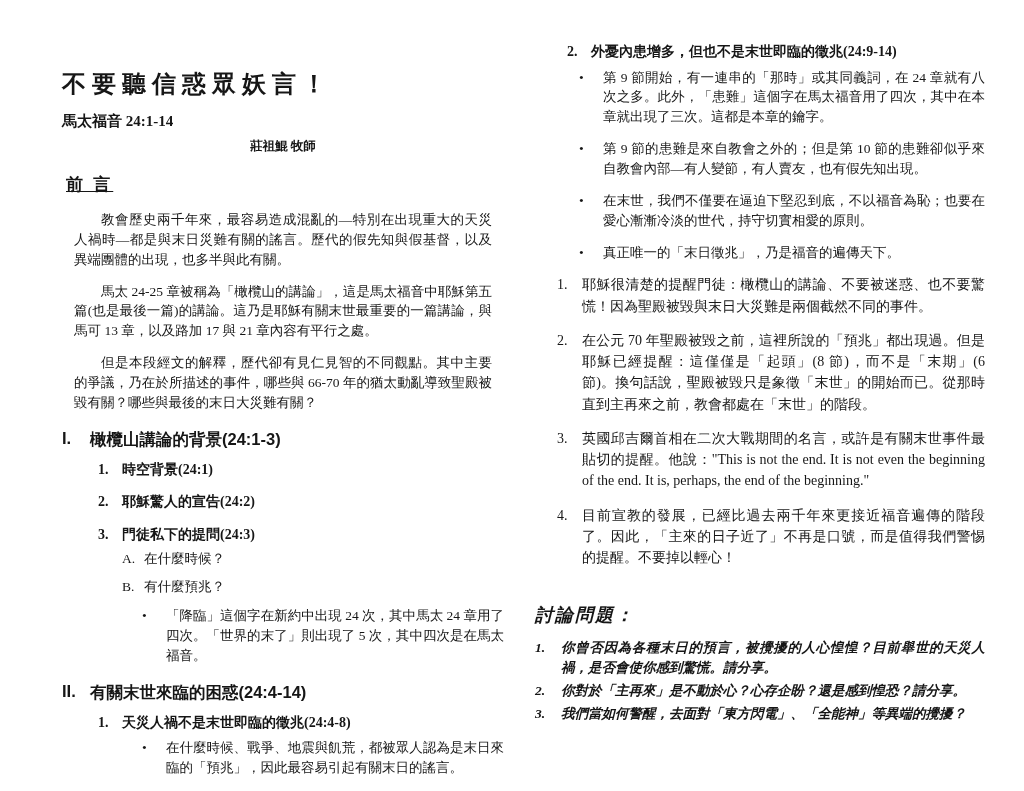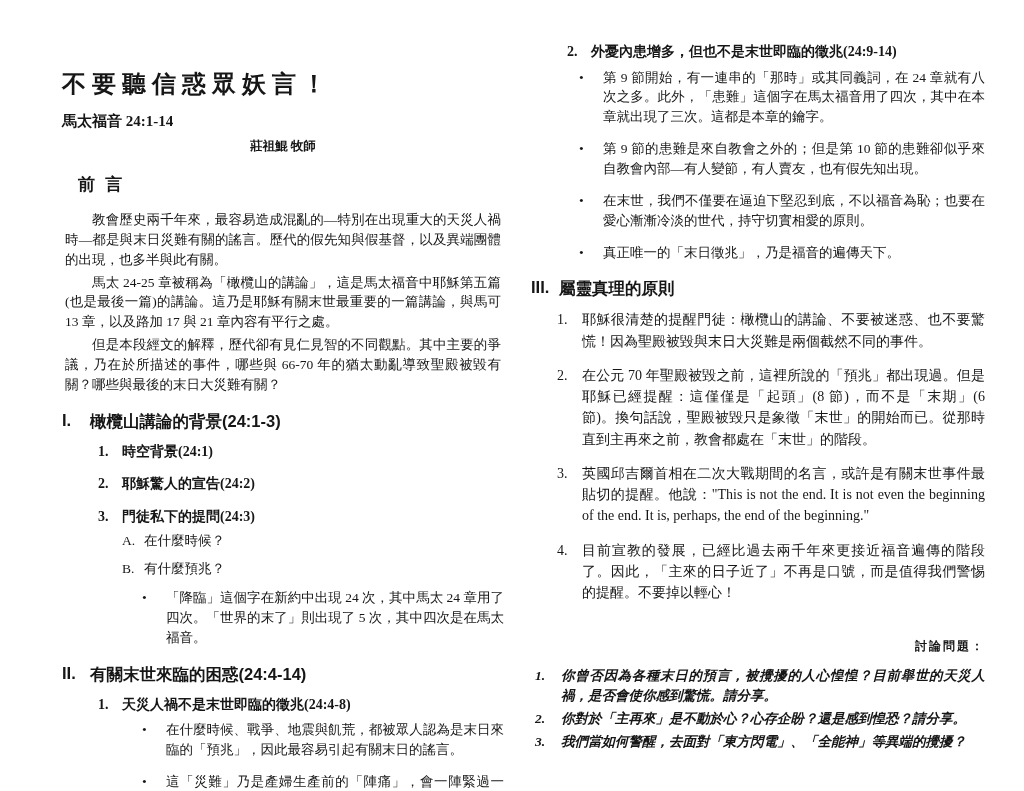--- a/index.html
+++ b/index.html
@@ -17,26 +17,26 @@
 
   
   .title {
     font-size:24px; font-weight:bold; 
     letter-spacing:6px; margin:0 0 12px 0;
   }
   .scripture { font-size:15px; font-weight:bold; text-align:left; margin:0 0 7px 0; }
   .author    { font-size:12.5px; font-weight:bold; text-align:center; margin:0 0 18px 0; }
 
   .preface-heading {
-    font-size:17px; font-weight:bold; letter-spacing:3px; margin:6px 0 14px 16px;
+    font-size:17px; font-weight:bold; letter-spacing:3px; margin:6px 0 14px 4px;text-decoration:underline;
   }
 
   .para {
     font-size:13.5px; line-height:1.47; text-indent:2em;
-    margin:3px; text-align:justify;
+    margin:12px; text-align:justify;
   }
 
   
   .sec-heading {
     display:flex; font-weight:bold; font-size:16.5px;
     margin:16px 0 9px 0; font-family:"Liberation Sans","DejaVu Sans",sans-serif;
   }
   .sec-heading .sec-num { width:28px; flex-shrink:0; }
 
   
@@ -64,22 +64,22 @@
 
   
   .p-item {
     display:flex; margin:0 0 13px 26px;
     font-size:14px; line-height:1.52; text-align:justify;
   }
   .p-item .num { width:25px; flex-shrink:0; }
 
   
   .disc-heading {
-    font-weight:bold; font-size:12px;
-    letter-spacing:2px; margin:34px 0 11px 4px;text-align:right;
+    font-weight:bold; font-style:italic; font-size:18px;
+    letter-spacing:2px; margin:34px 0 11px 4px;
   }
   .q-item {
     display:flex; font-style:italic; font-weight:bold;
     font-size:13.5px; line-height:1.5; margin:0 0 3px 4px;
     text-align:justify;
   }
   .q-item .num { width:26px; flex-shrink:0; }
 </style>
 </head>
 <body>
@@ -166,24 +166,20 @@
     </div>
     <div class="bullet-item">
       <span class="bullet">•</span>
       <span class="txt">在末世，我們不僅要在逼迫下堅忍到底，不以福音為恥；也要在愛心漸漸冷淡的世代，持守切實相愛的原則。</span>
     </div>
     <div class="bullet-item">
       <span class="bullet">•</span>
       <span class="txt">真正唯一的「末日徵兆」，乃是福音的遍傳天下。</span>
     </div>
 
-    <div class="sec-heading">
-      <span class="sec-num">III.</span>
-      <span class="sec-title">屬靈真理的原則</span>
-    </div>
 
     <div class="p-item">
       <span class="num">1.</span>
       <span class="txt">耶穌很清楚的提醒門徒：橄欖山的講論、不要被迷惑、也不要驚慌！因為聖殿被毀與末日大災難是兩個截然不同的事件。</span>
     </div>
     <div class="p-item">
       <span class="num">2.</span>
       <span class="txt">在公元 70 年聖殿被毀之前，這裡所說的「預兆」都出現過。但是耶穌已經提醒：這僅僅是「起頭」(8 節)，而不是「末期」(6 節)。換句話說，聖殿被毀只是象徵「末世」的開始而已。從那時直到主再來之前，教會都處在「末世」的階段。</span>
     </div>
     <div class="p-item">

